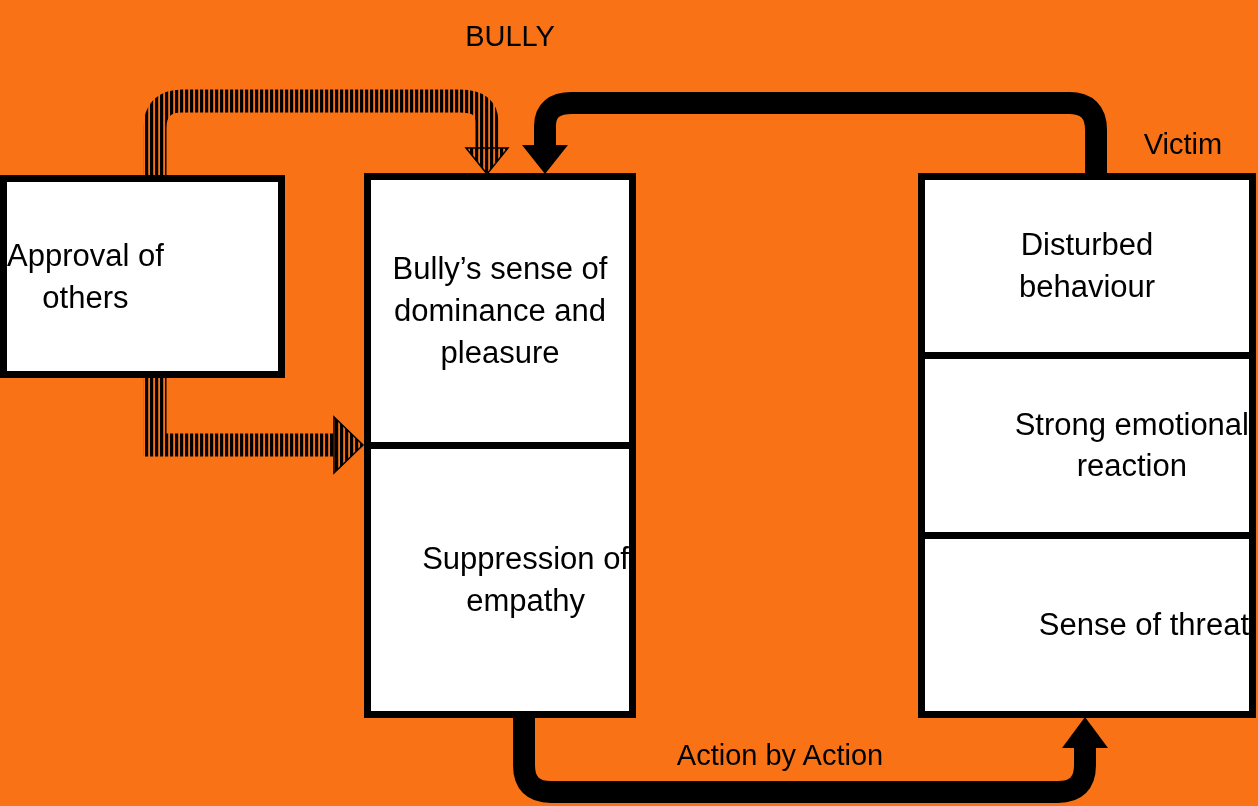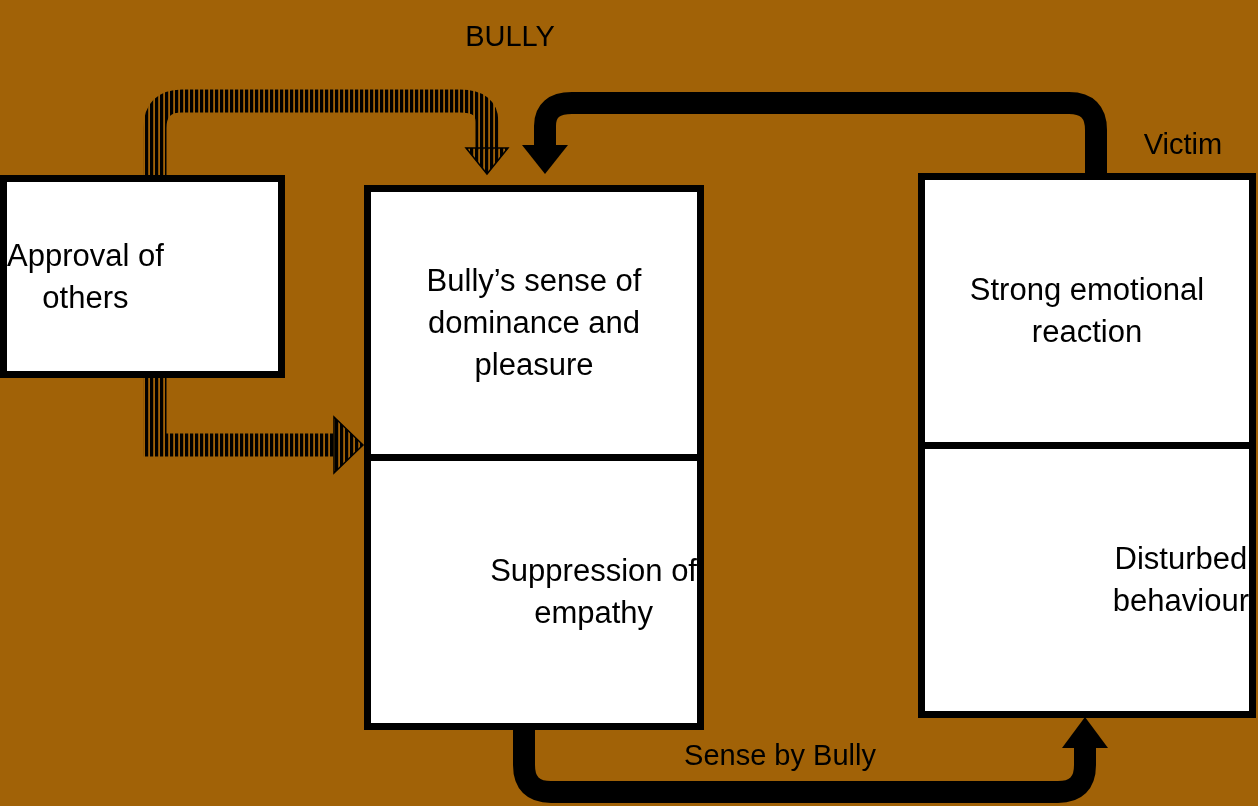--- a/index.html
+++ b/index.html
@@ -1,20 +1,20 @@
 <!DOCTYPE html>
 <html><head>
 <meta charset="utf-8">
 <style>
   html, body { margin: 0; padding: 0; background: #ffffff; }
   .stage {
     position: relative;
     width: 1258px;
     height: 806px;
-    background: #a16207;
+    background: #f97316;
     font-family: "Liberation Sans", "DejaVu Sans", sans-serif;
     color: #000;
     overflow: hidden;
   }
   .arrow-layer {
     position: absolute;
     left: 0; top: 0;
     width: 1258px; height: 806px;
   }
   .floating-label {
@@ -85,43 +85,46 @@
     <g>
       <path d="M 524 712 L 524 765 Q 524 792 551 792 L 1058 792 Q 1085 792 1085 765 L 1085 746" fill="none" stroke="#000" stroke-width="22"></path>
       <polygon points="1062,748 1108,748 1085,717" fill="#000"></polygon>
     </g>
   </svg>
 
   <div class="floating-label" style="left:400px; top:19px; width:220px;">BULLY</div>
 
   <div class="floating-label" style="left:1083px; top:127px; width:200px;">Victim</div>
 
-  <div class="floating-label" style="left:655px; top:738px; width:250px;">Sense by Bully</div>
+  <div class="floating-label" style="left:655px; top:738px; width:250px;">Action by Action</div>
 
   <div class="box" style="left:0px; top:175px; width:285px; height:203px;">
     <div class="box-label">Approval of
 others</div>
   </div>
 
-  <div class="col" style="left:364px; top:173px; width:340px; height:545px;margin-top:12px;">
+  <div class="col" style="left:364px; top:173px; width:272px; height:545px;">
     <div class="cell">
       <div class="box-label">Bully’s sense of
 dominance and
 pleasure</div>
     </div>
     <div class="cell">
       <div class="box-label">Suppression of
 empathy</div>
     </div>
   </div>
 
   <div class="col" style="left:918px; top:173px; width:338px; height:545px;">
     <div class="cell">
+      <div class="box-label">Disturbed
+behaviour</div>
+    </div>
+    <div class="cell">
       <div class="box-label">Strong emotional
 reaction</div>
     </div>
     <div class="cell">
-      <div class="box-label">Disturbed
-behaviour</div>
+      <div class="box-label">Sense of threat</div>
     </div>
   </div>
 
 </div>
 
 </body></html>

